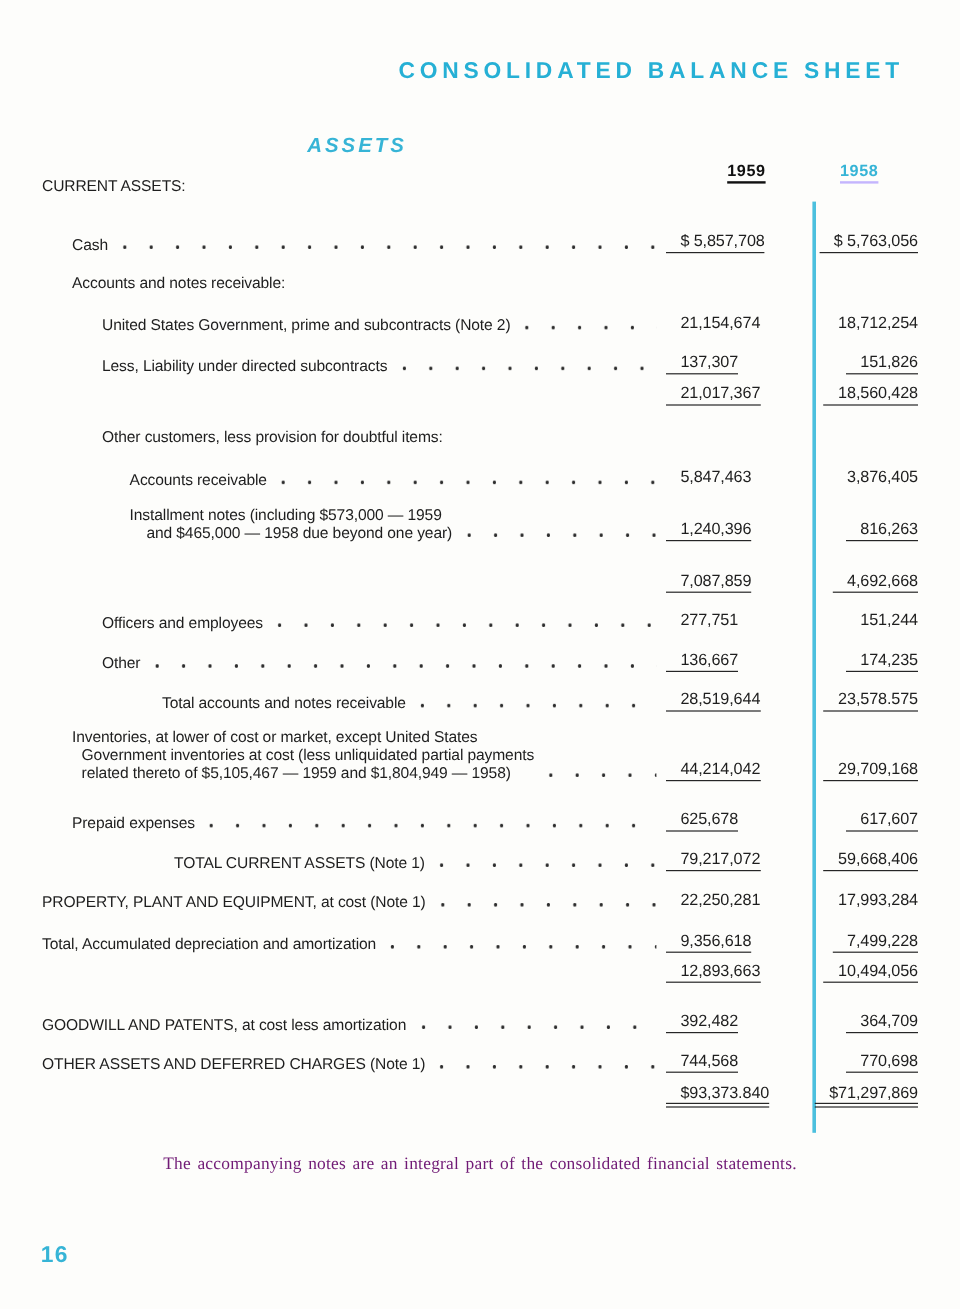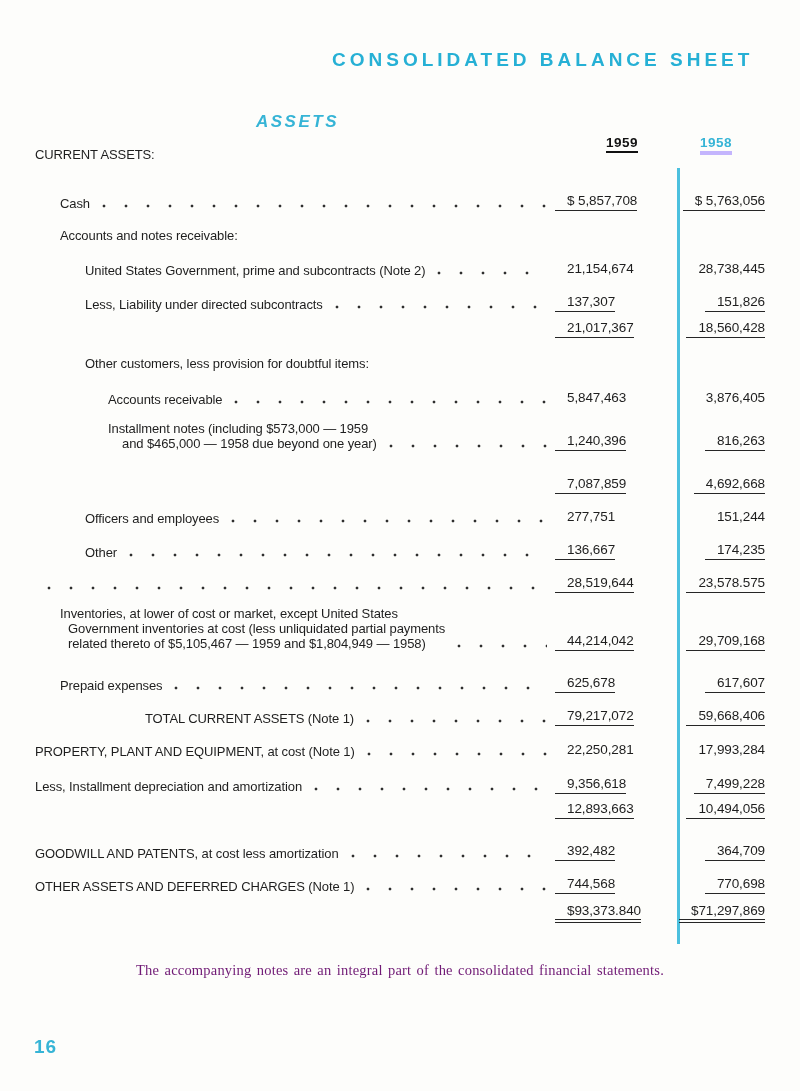--- a/index.html
+++ b/index.html
@@ -5,21 +5,21 @@
   html,body{margin:0;padding:0;}
   .page{position:relative;width:800px;height:1091px;background:#fdfdfb;overflow:hidden;
         font-family:"Liberation Sans",sans-serif;color:#1e1e1e;}
   .title{position:absolute;left:332px;top:49px;font-size:19px;font-weight:700;
          letter-spacing:4px;color:#26b0d5;white-space:nowrap;}
   .section-title{position:absolute;left:256px;top:112px;font-size:17px;font-style:italic;
          font-weight:700;letter-spacing:2.5px;color:#36b4d6;}
   .yearhead{position:absolute;top:135px;font-size:13.5px;font-weight:700;
          padding-bottom:1px;letter-spacing:0.5px;}
   .y1959{left:606px;color:#111;border-bottom:2px solid #111;}
-  .y1958{left:700px;color:#36b4d6;border-bottom:4px solid #c4b5fd;}
+  .y1958{left:700px;color:#36b4d6;border-bottom:2px solid #c4b5fd;}
   .vline{position:absolute;left:677px;top:168px;width:3px;height:776px;background:#4cc0de;}
 
   .row{position:absolute;left:35px;width:730px;display:flex;align-items:flex-end;
        font-size:13px;line-height:15px;letter-spacing:-0.1px;}
   .lbl{white-space:nowrap;flex:0 0 auto;}
   .lbl span{display:block;}
   .fill{flex:1 1 auto;}
   .dots{flex:1 1 auto;height:6px;margin:0 8px 2px 12px;
         background-image:radial-gradient(circle at 2px 3px,#2e2e2e 1.2px,rgba(0,0,0,0) 1.7px);
         background-size:22px 6px;background-repeat:repeat-x;}
@@ -68,21 +68,21 @@
   </div>
 
   <div class="row i1" style="top:228px">
     <div class="lbl">Accounts and notes receivable:</div>
   </div>
 
   <div class="row i2" style="top:261px">
     <div class="lbl">United States Government, prime and subcontracts (Note 2)</div>
     <div class="dots"></div>
     <div class="cell59"><span class="amt">21,154,674</span></div>
-    <div class="cell58"><span class="amt">28,738,445</span></div>
+    <div class="cell58"><span class="amt">18,712,254</span></div>
   </div>
 
   <div class="row i2 u" style="top:294px">
     <div class="lbl">Less, Liability under directed subcontracts</div>
     <div class="dots"></div>
     <div class="cell59"><span class="amt">137,307</span></div>
     <div class="cell58"><span class="amt">151,826</span></div>
   </div>
 
   <div class="row u" style="top:320px">
@@ -126,20 +126,21 @@
   </div>
 
   <div class="row i2 u" style="top:542px">
     <div class="lbl">Other</div>
     <div class="dots"></div>
     <div class="cell59"><span class="amt">136,667</span></div>
     <div class="cell58"><span class="amt">174,235</span></div>
   </div>
 
   <div class="row t1 u" style="top:575px">
+    <div class="lbl">Total accounts and notes receivable</div>
     <div class="dots"></div>
     <div class="cell59"><span class="amt">28,519,644</span></div>
     <div class="cell58"><span class="amt">23,578.575</span></div>
   </div>
 
   <div class="row i1 u" style="top:606px">
     <div class="lbl">
       <span>Inventories, at lower of cost or market, except United States</span>
       <span class="sub3">Government inventories at cost (less unliquidated partial payments</span>
       <span class="sub3">related thereto of $5,105,467 — 1959 and $1,804,949 — 1958)</span>
@@ -164,21 +165,21 @@
   </div>
 
   <div class="row i0" style="top:742px">
     <div class="lbl">PROPERTY, PLANT AND EQUIPMENT, at cost (Note 1)</div>
     <div class="dots"></div>
     <div class="cell59"><span class="amt">22,250,281</span></div>
     <div class="cell58"><span class="amt">17,993,284</span></div>
   </div>
 
   <div class="row i0 u" style="top:776px">
-    <div class="lbl">Less, Installment depreciation and amortization</div>
+    <div class="lbl">Total, Accumulated depreciation and amortization</div>
     <div class="dots"></div>
     <div class="cell59"><span class="amt">9,356,618</span></div>
     <div class="cell58"><span class="amt">7,499,228</span></div>
   </div>
 
   <div class="row u" style="top:801px">
     <div class="fill"></div>
     <div class="cell59"><span class="amt">12,893,663</span></div>
     <div class="cell58"><span class="amt">10,494,056</span></div>
   </div>

